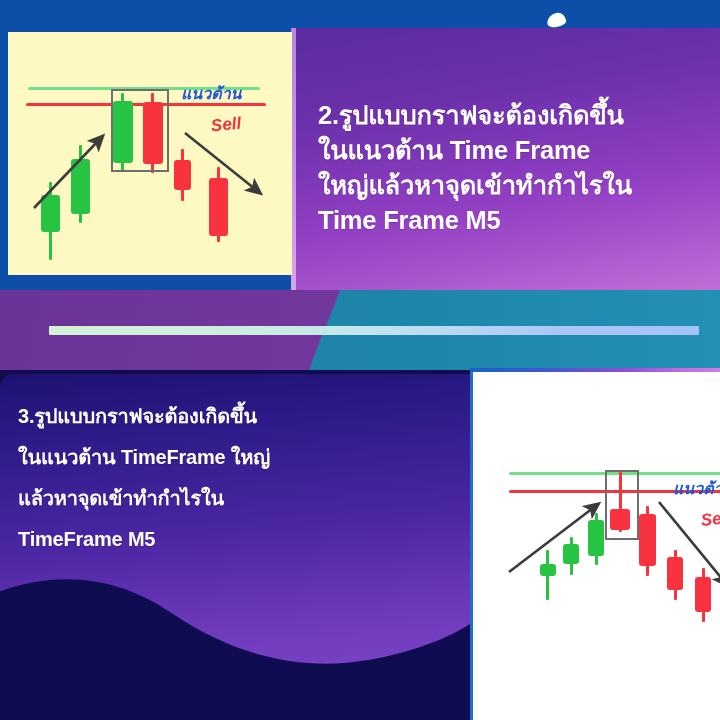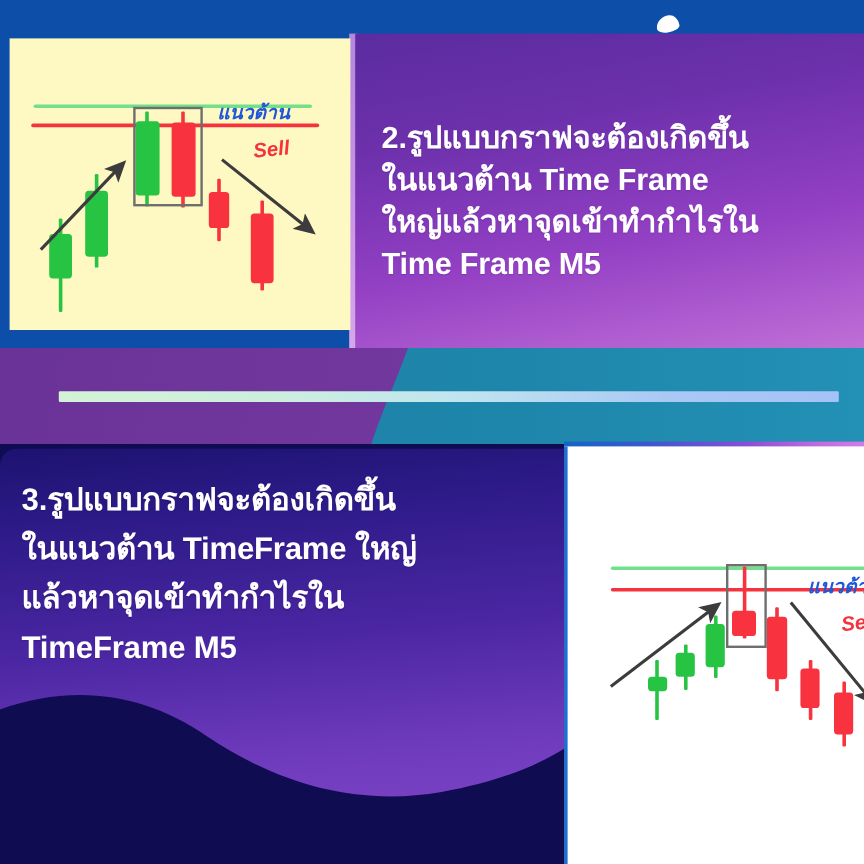--- a/index.html
+++ b/index.html
@@ -120,21 +120,21 @@
     left: -2px; top: 180px;
     width: 478px; height: 170px;
     background: #100c52;
     clip-path: path("M 0 38 C 60 16, 120 22, 175 60 C 235 100, 300 118, 370 106 C 420 97, 455 82, 478 66 L 478 170 L 0 170 Z");
   }
   .bottom-text {
     position: absolute;
     left: 18px; top: 396px;
     width: 440px;
     color: #ffffff;
-    font-size: 26px;
+    font-size: 20px;
     line-height: 41px;
     font-weight: 700;
     letter-spacing: -0.2px;
     white-space: pre-line;
     text-shadow: 0 1px 1px rgba(20,0,50,0.2);
   }
   .bottom-white-card {
     position: absolute;
     left: 470px; top: 372px;
     width: 250px; height: 348px;

